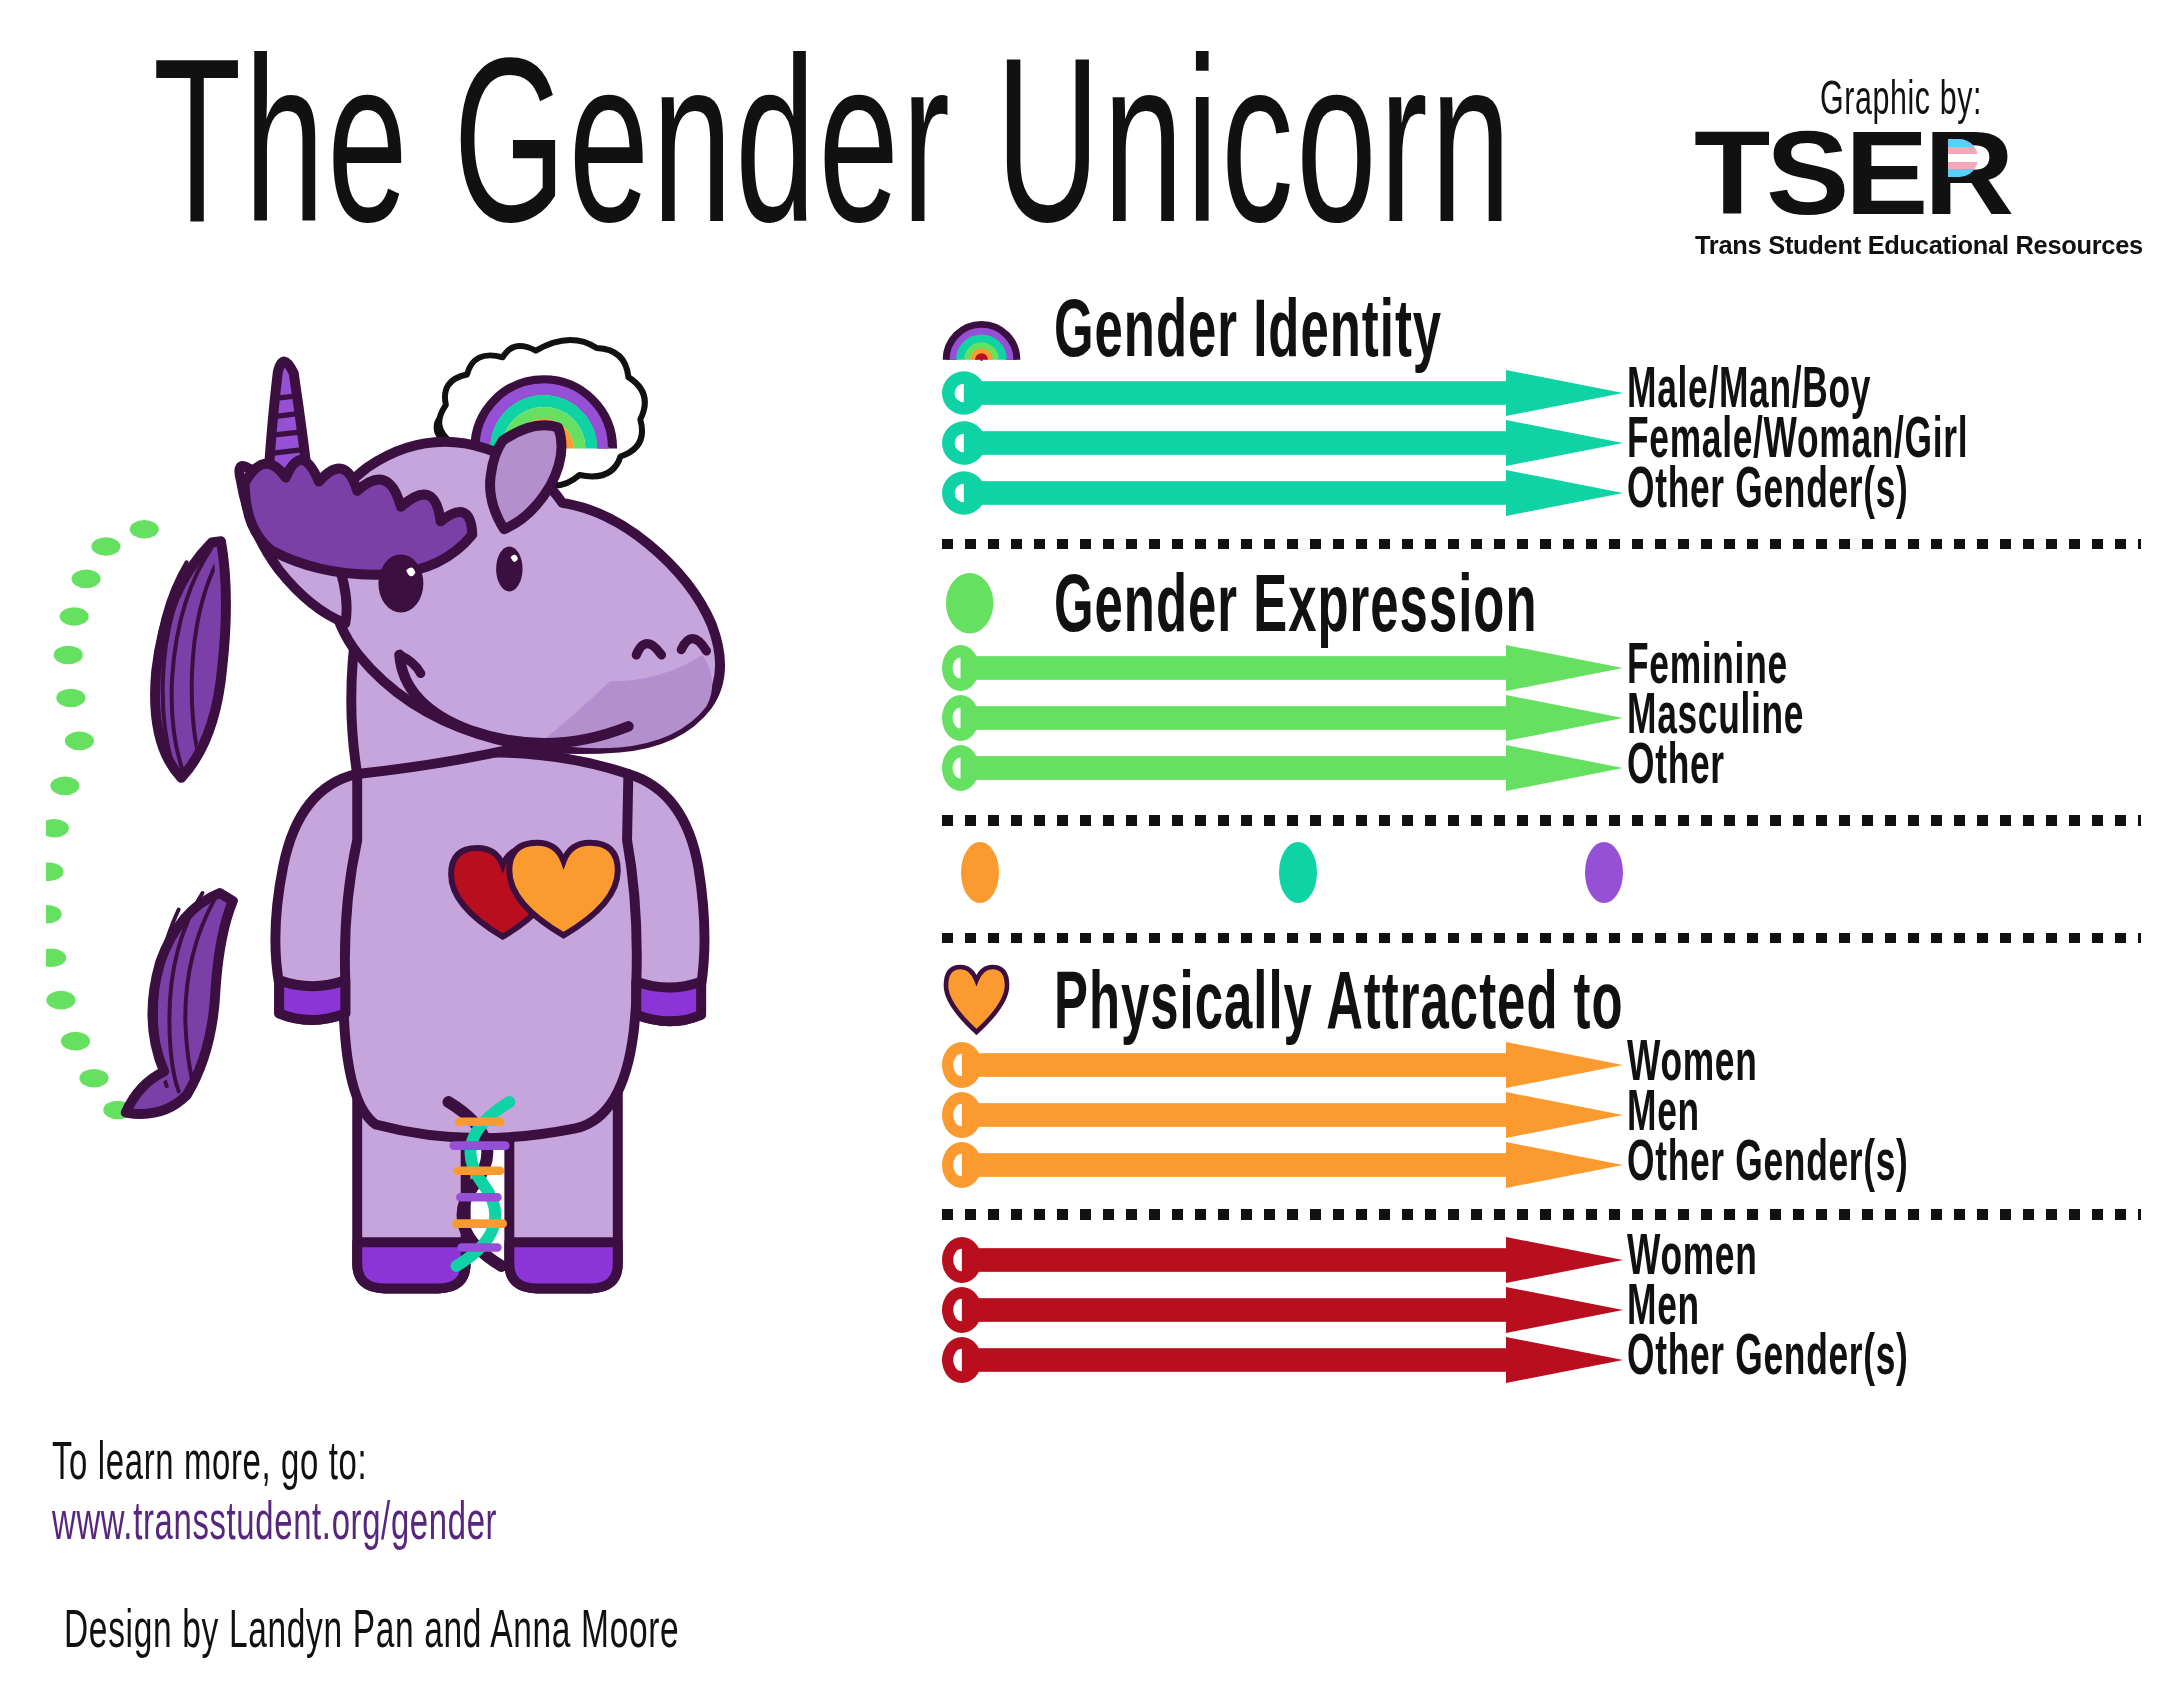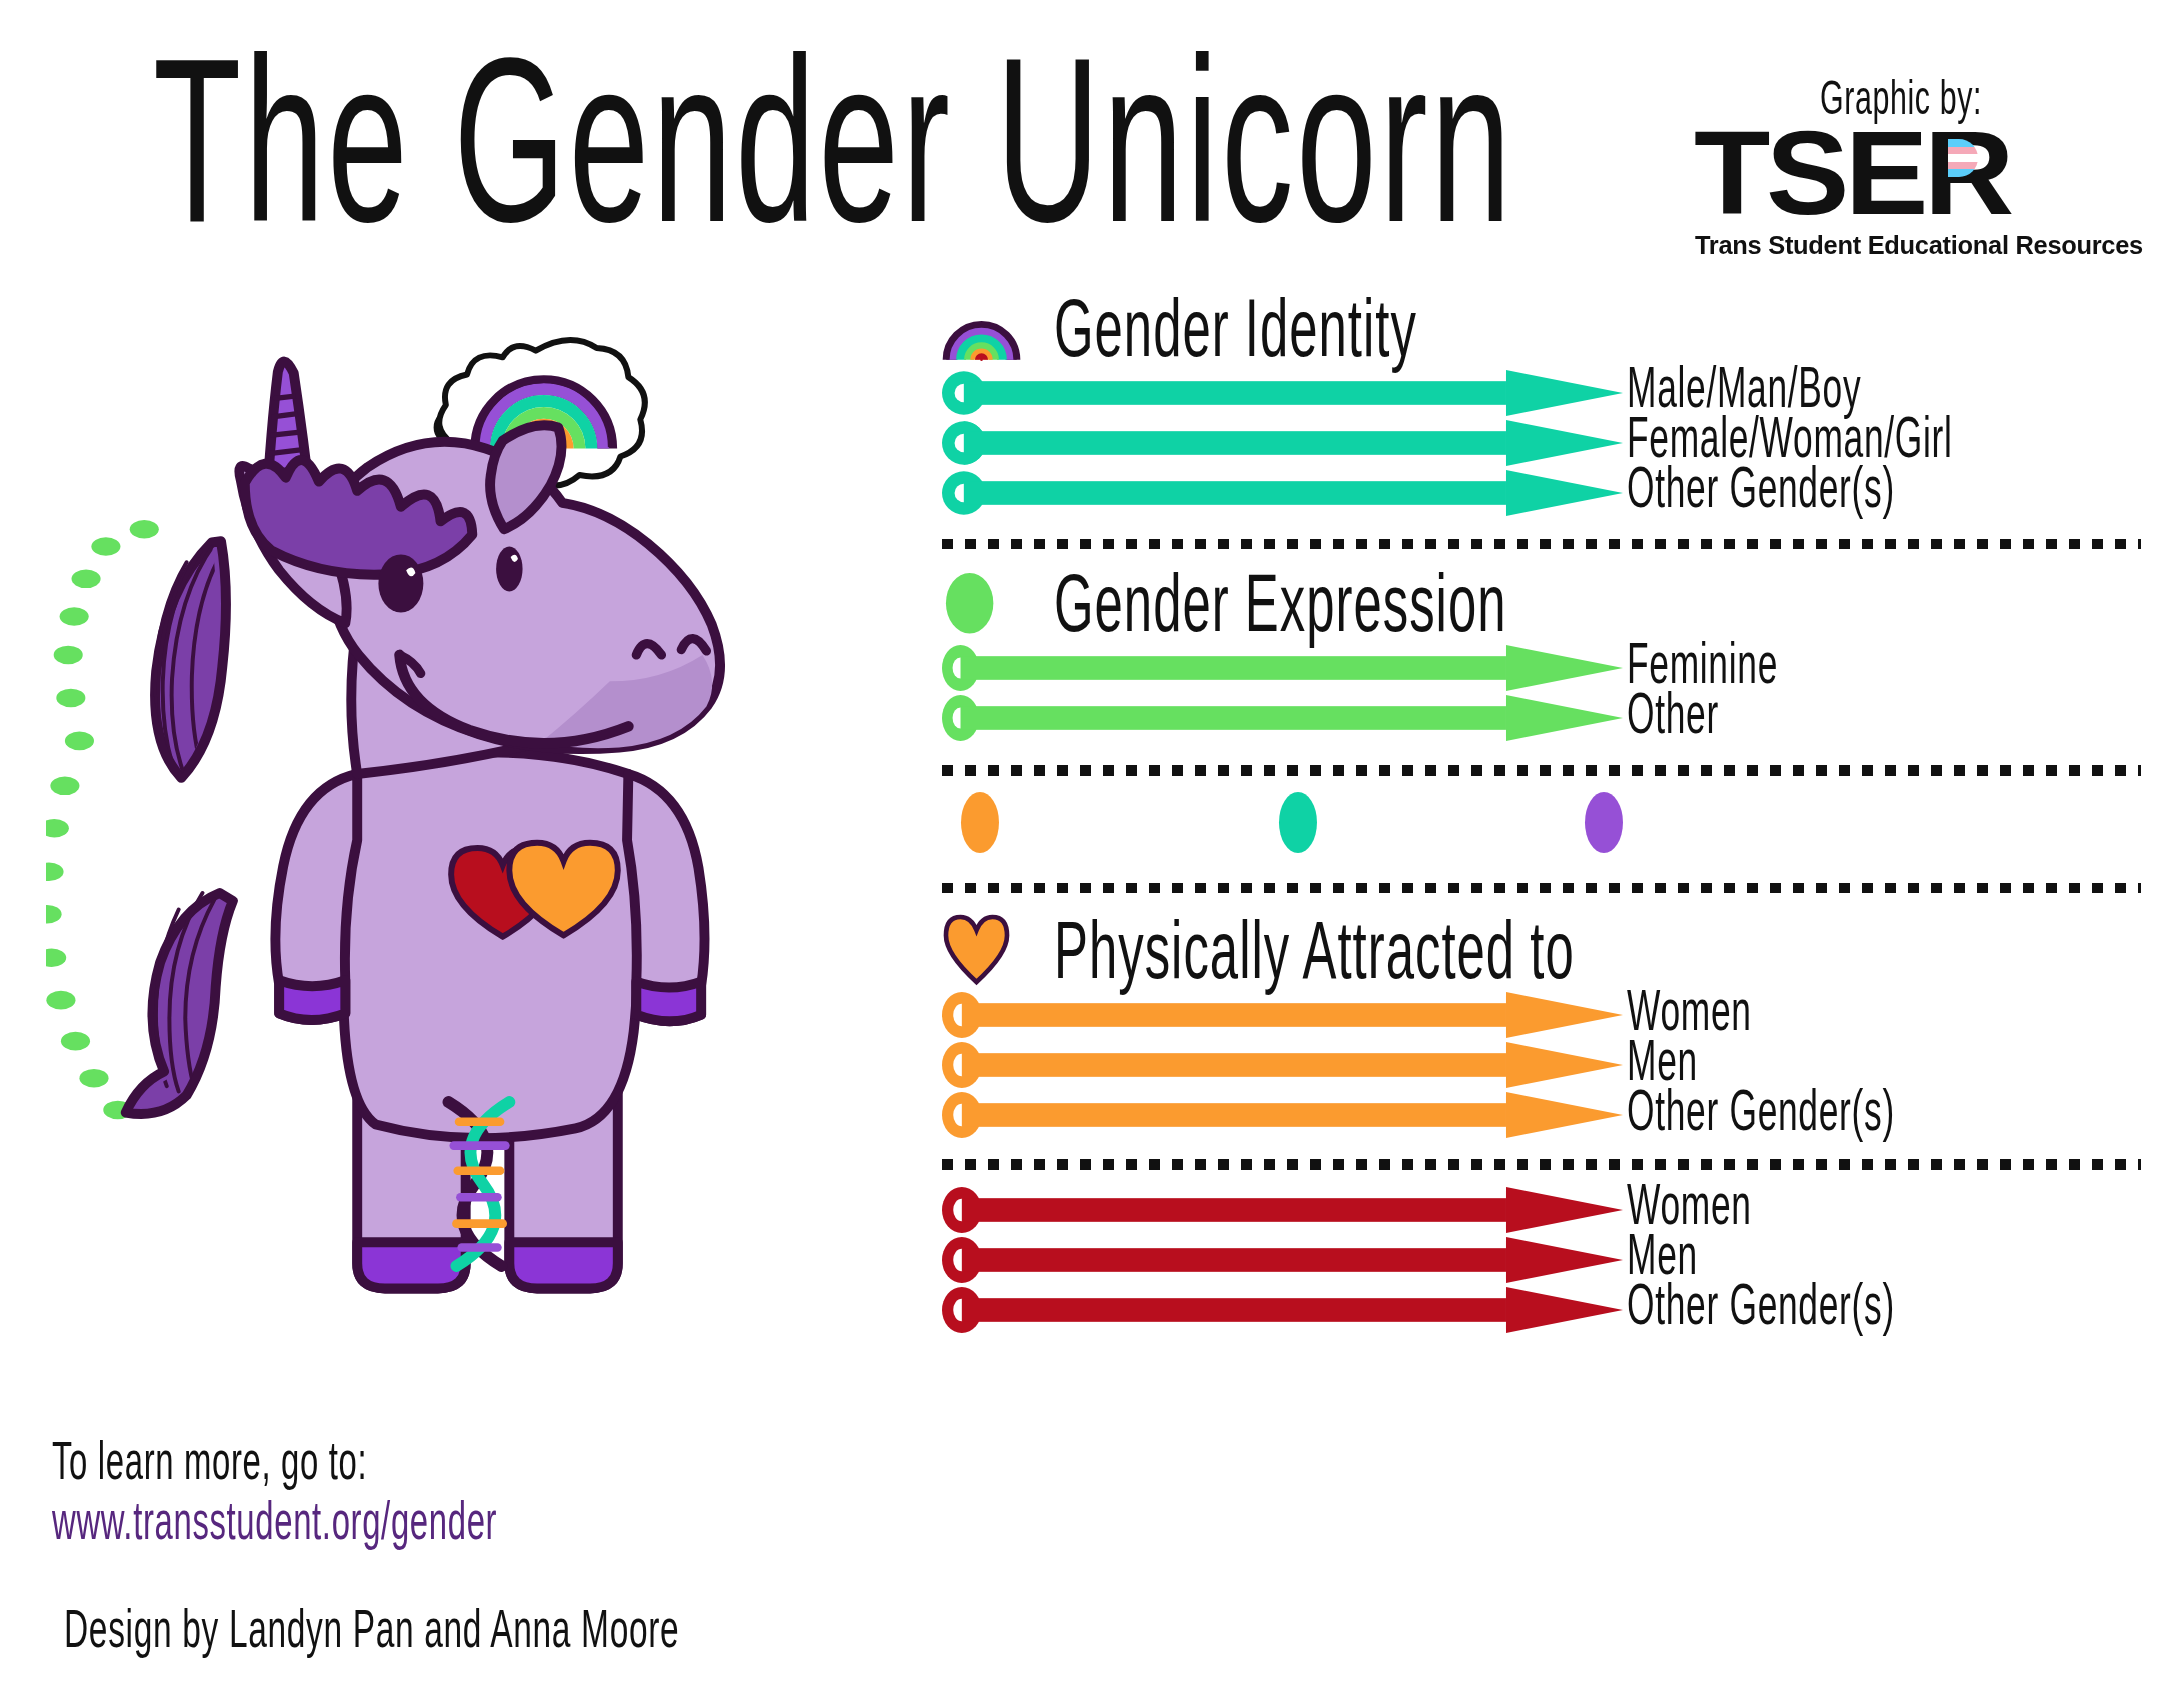--- a/index.html
+++ b/index.html
@@ -47,21 +47,21 @@
   #unicorn{position:absolute;left:46px;top:311px;width:801px;height:1078px;}
   #unicorn svg{width:100%;height:100%;display:block;}
 
   
   #learn-more{position:absolute;left:52px;top:1434px;font-size:53px;line-height:1;}
   #site-url{position:absolute;left:52px;top:1494px;font-size:53px;line-height:1;color:#57277E;}
   #design-by{position:absolute;left:64px;top:1601px;font-size:54px;line-height:1;}
 
   
   #panel{position:absolute;left:942px;top:291px;width:1197px;}
-  .section{position:relative;}
+  .section{position:relative;font-weight:bold;}
   .sec-head{position:relative;height:79px;}
   .sec-icon{position:absolute;left:0;top:0;width:79px;height:77px;}
   .sec-icon svg{width:100%;height:100%;display:block;}
   .sec-title{position:absolute;left:112px;top:-4px;font-size:82px;line-height:1;}
 
   
   .rows{position:relative;}
   .row{position:relative;height:50px;}
   .arrow{position:absolute;left:0;top:0;height:46px;width:681px;}
   .arrow svg{width:100%;height:100%;display:block;}
@@ -340,20 +340,31 @@
         </div>
         <div class="row">
           <div class="arrow">
             <svg viewBox="0 0 1030 70" preserveAspectRatio="none">
               <ellipse cx="28" cy="35" rx="28" ry="35" fill="#66E060"></ellipse>
               <ellipse cx="28" cy="35" rx="12" ry="16" fill="#fff"></ellipse>
               <rect x="28" y="17" width="825" height="36" fill="#66E060"></rect>
               <path d="M853 0 L1030 35 L853 70 Z" fill="#66E060"></path>
             </svg>
           </div>
+          <div class="row-label hand">Masculine</div>
+        </div>
+        <div class="row">
+          <div class="arrow">
+            <svg viewBox="0 0 1030 70" preserveAspectRatio="none">
+              <ellipse cx="28" cy="35" rx="28" ry="35" fill="#66E060"></ellipse>
+              <ellipse cx="28" cy="35" rx="12" ry="16" fill="#fff"></ellipse>
+              <rect x="28" y="17" width="825" height="36" fill="#66E060"></rect>
+              <path d="M853 0 L1030 35 L853 70 Z" fill="#66E060"></path>
+            </svg>
+          </div>
           <div class="row-label hand">Other</div>
         </div>
       </div>
     </div>
 
     <div class="dash-line" style="margin-top:20px;margin-bottom:16px;"></div>
 
     <div class="section">
       <div class="sab-dots">
         <div class="sab-dot" style="left:18.5px;background:#FB9B2F;"></div>

